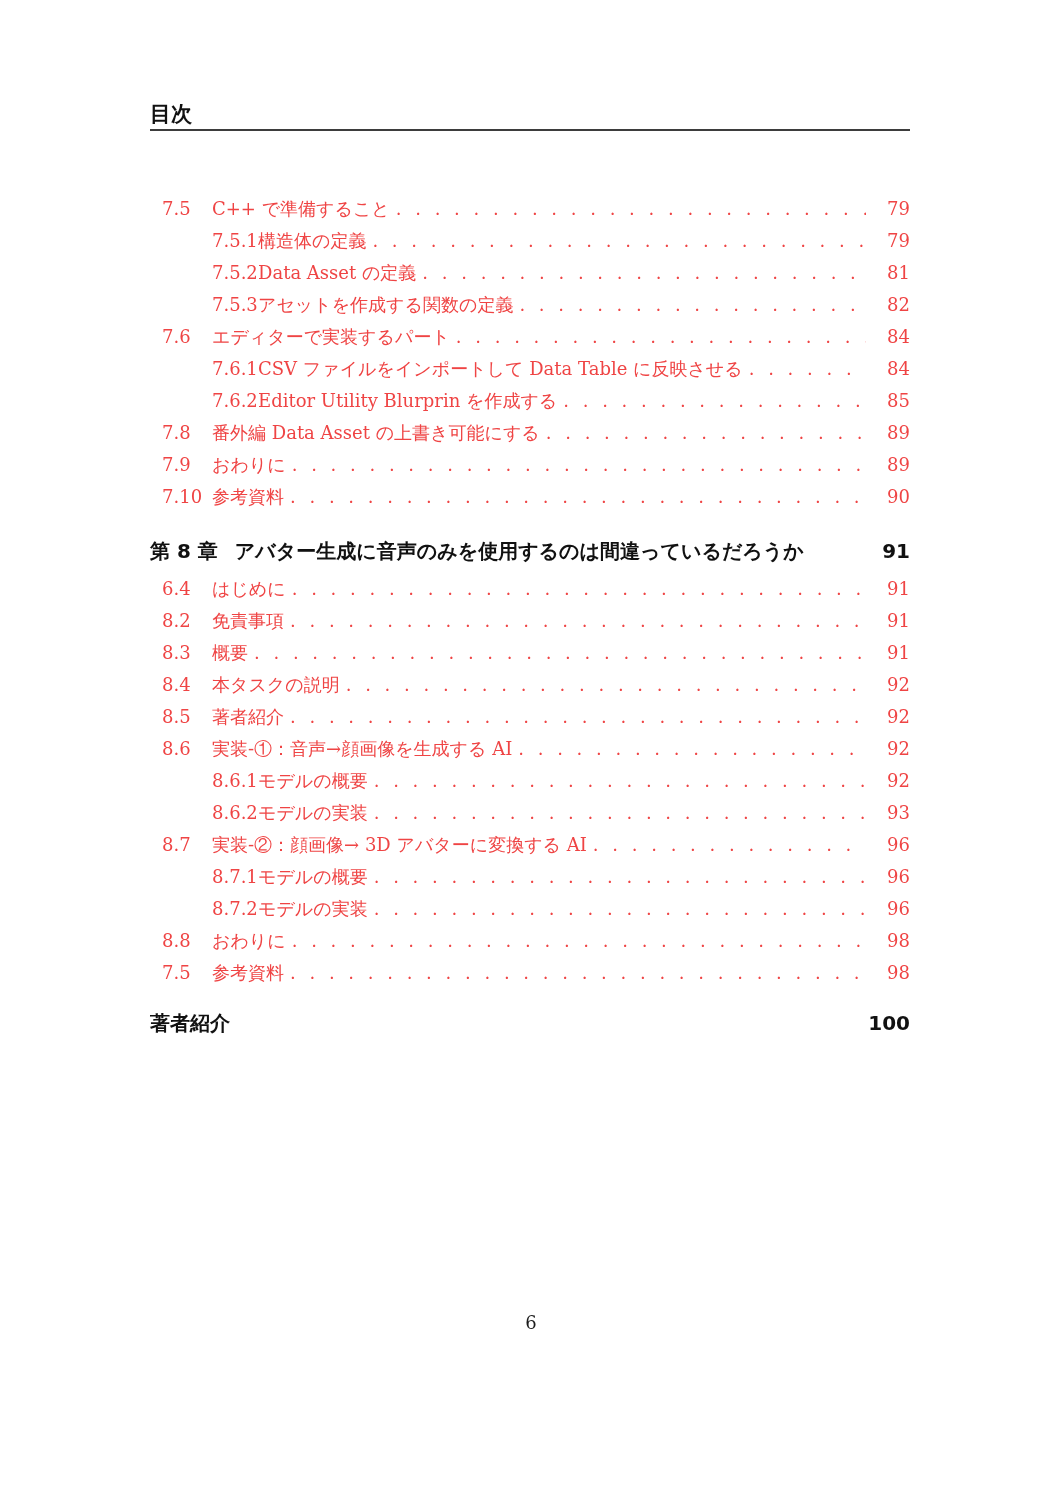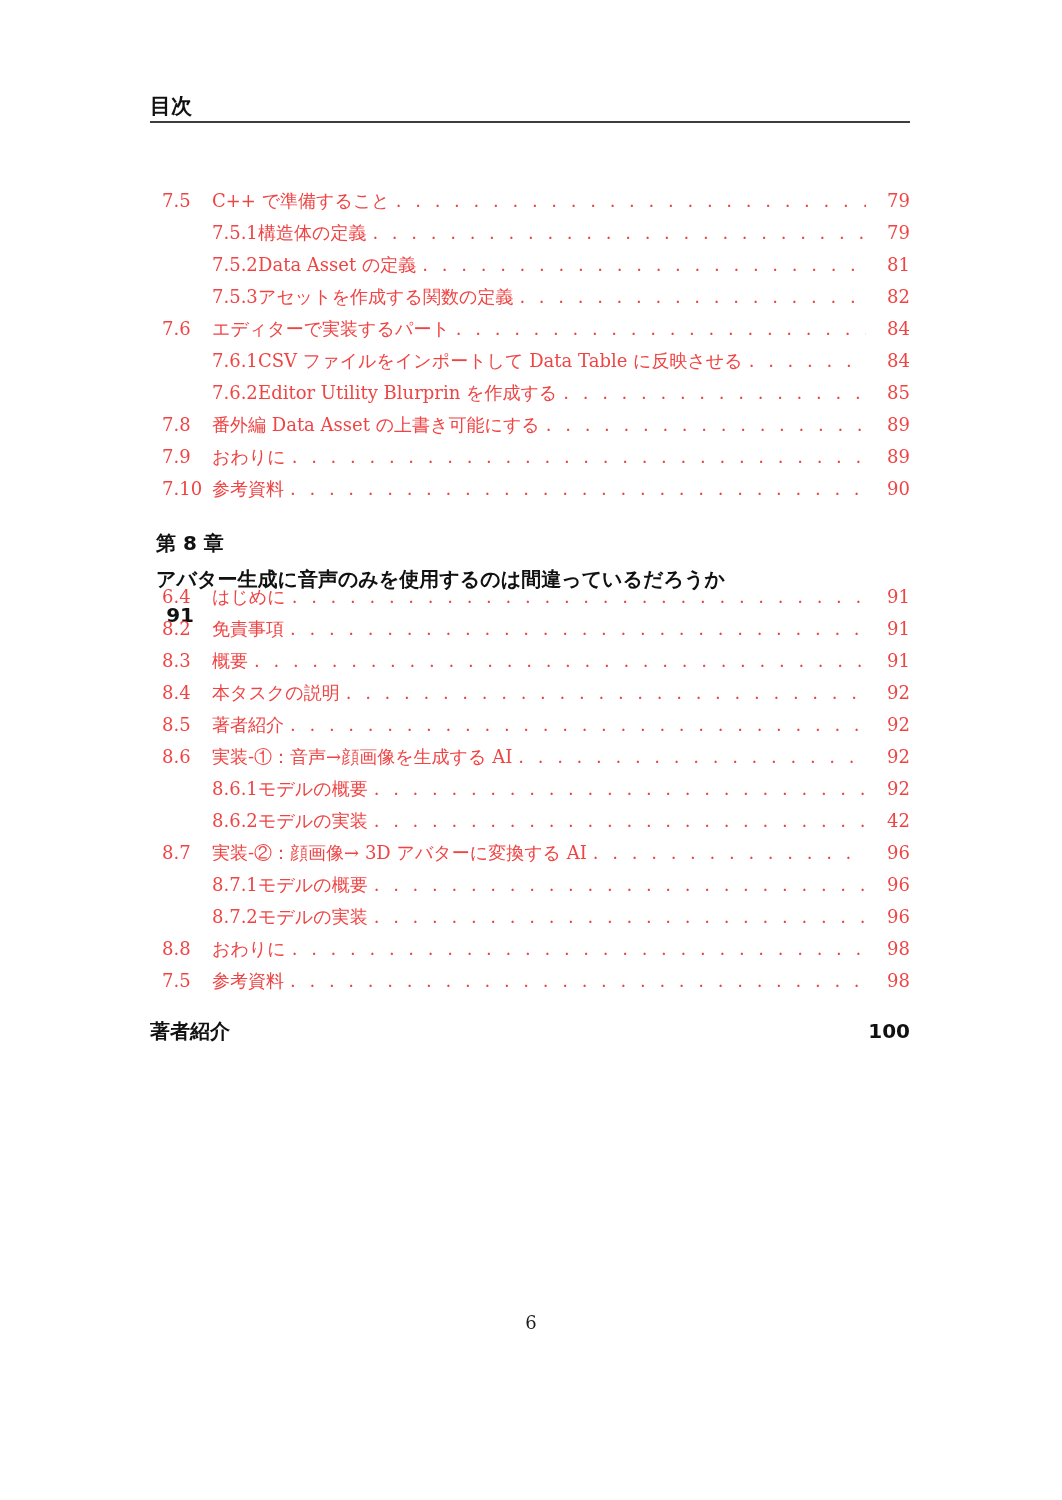--- a/index.html
+++ b/index.html
@@ -11,21 +11,21 @@
     width: 1062px;
     height: 1500px;
     position: relative;
     overflow: hidden;
     color: #1c1c1c;
     font-family: "DejaVu Serif", serif;
   }
   .page-content {
     position: absolute;
     left: 150px;
-    top: 96px;
+    top: 104px;
     width: 760px;
   }
   .doc-header {
     font-family: "DejaVu Sans", "Liberation Sans", sans-serif;
     font-weight: bold;
     font-size: 21px;
     line-height: 21px;
     color: #111111;
     padding-bottom: 4px;
     border-bottom: 2px solid #3d3d3d;
@@ -68,21 +68,21 @@
   
   .level-chapter,
   .level-backmatter {
     font-family: "DejaVu Sans", "Liberation Sans", sans-serif;
     font-weight: bold;
     font-size: 20px;
     height: 36px;
     line-height: 36px;
     color: #111111;
   }
-  .level-chapter { margin-top: 20px; margin-bottom: 20px; flex-direction: column; }
+  .level-chapter { margin-top: 20px; margin-bottom: 4px; }
   .level-chapter .num { margin-left: 0; width: auto; margin-right: 17px; }
   .level-chapter .leader::after { content: none; }
   
   .level-backmatter { margin-top: 16px; }
   .level-backmatter .leader::after { content: none; }
   .page-footer {
     position: absolute;
     top: 1312px;
     left: 0;
     width: 1062px;
@@ -204,21 +204,21 @@
       <div class="toc-row level-subsection">
     <span class="num">8.6.1</span>
     <span class="title">モデルの概要</span>
     <span class="leader"></span>
     <span class="pagenum">92</span>
   </div>
       <div class="toc-row level-subsection">
     <span class="num">8.6.2</span>
     <span class="title">モデルの実装</span>
     <span class="leader"></span>
-    <span class="pagenum">42</span>
+    <span class="pagenum">93</span>
   </div>
       <div class="toc-row level-section">
     <span class="num">8.7</span>
     <span class="title">実装-②：顔画像→ 3D アバターに変換する AI</span>
     <span class="leader"></span>
     <span class="pagenum">96</span>
   </div>
       <div class="toc-row level-subsection">
     <span class="num">8.7.1</span>
     <span class="title">モデルの概要</span>

